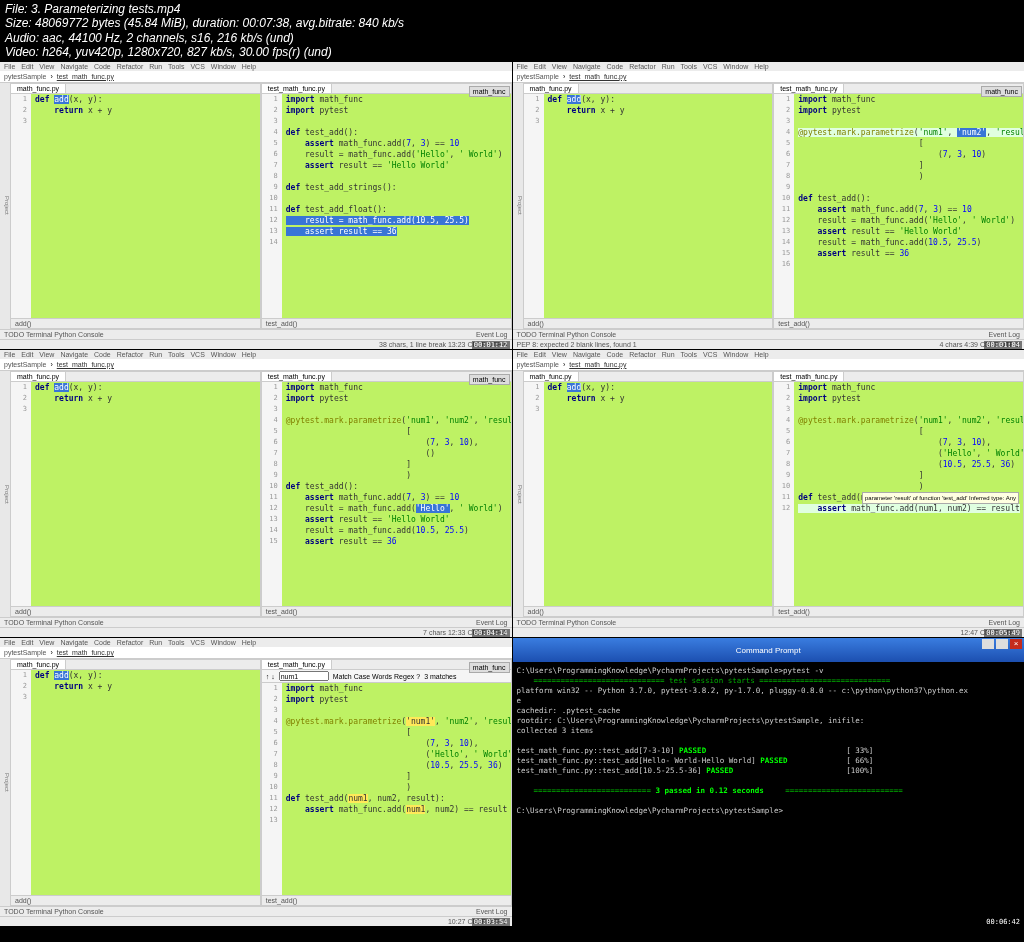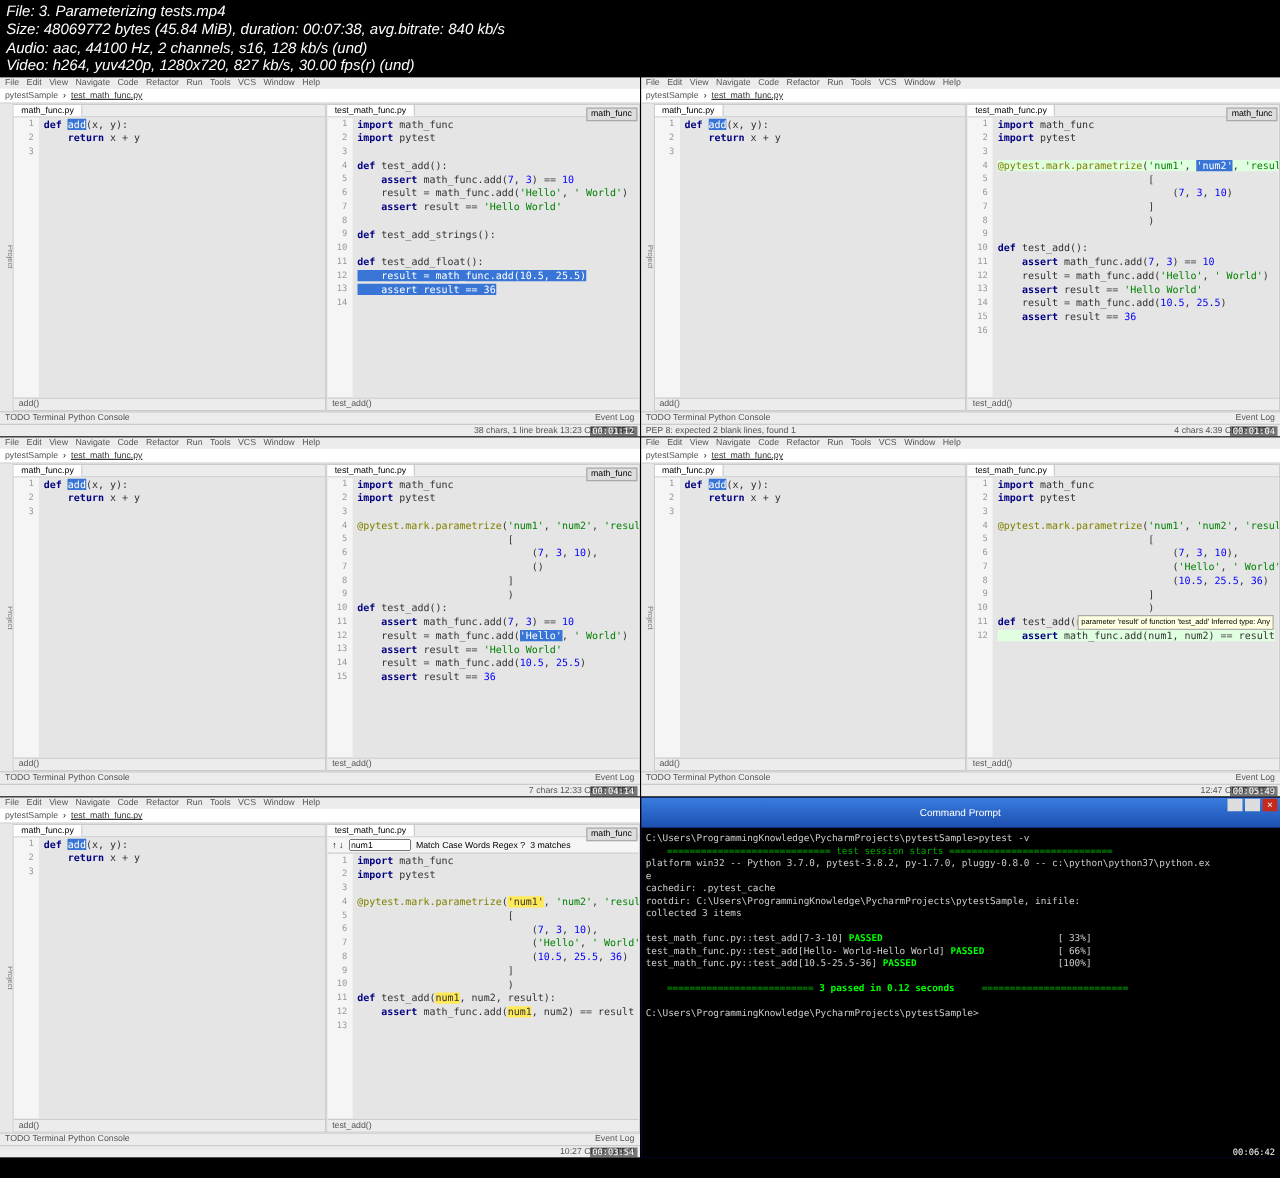--- a/index.html
+++ b/index.html
@@ -13,21 +13,21 @@
 .breadcrumb .crumb { color: #555; }
 .breadcrumb .active { text-decoration: underline; color: #333; }
 .tab-right { position: absolute; right: 2px; top: 24px; background: #ddd; font-size: 7px; padding: 1px 3px; border: 1px solid #aaa; }
 .editor-area { display: flex; flex: 1; min-height: 0; }
 .side-gutter { width: 10px; background: #e8e8e8; writing-mode: vertical-rl; font-size: 6px; text-align: center; color: #777; }
 .editor-col { flex: 1; display: flex; flex-direction: column; border: 1px solid #ccc; background: #fff; min-width: 0; }
 .tab-strip { background: #ececec; display: flex; font-size: 7px; border-bottom: 1px solid #ccc; }
 .tab { padding: 1px 6px; background: #fff; border-right: 1px solid #ccc; }
 .code-area { flex: 1; display: flex; overflow: hidden; font-family: 'Consolas', 'Monaco', monospace; font-size: 8px; line-height: 11px; }
 .gutter { width: 20px; background: #f5f5f5; color: #999; text-align: right; padding-right: 4px; font-size: 7px; }
-.code { flex: 1; background: #e5e5e5; color: #333; white-space: pre; padding-left: 4px; overflow: hidden; }
+.code { flex: 1; background: #bef264; color: #333; white-space: pre; padding-left: 4px; overflow: hidden; }
 .kw { color: #000080; font-weight: bold; }
 .str { color: #008000; }
 .num { color: #0000ff; }
 .dec { color: #808000; }
 .hl { background: #3875d6; color: #fff; }
 .hl-y { background: #ffe959; }
 .hl-g { background: #e0ffe0; }
 .footer { background: #ececec; border-top: 1px solid #ccc; font-size: 7px; display: flex; justify-content: space-between; padding: 1px 4px; color: #555; }
 .status { background: #ececec; border-top: 1px solid #ccc; font-size: 7px; display: flex; justify-content: space-between; padding: 1px 4px; color: #555; }
 .timestamp { position: absolute; bottom: 0; right: 2px; font-size: 7px; color: #fff; background: rgba(0,0,0,0.5); padding: 0 2px; font-family: monospace; }
@@ -41,21 +41,21 @@
 .t-sep { color: #0a0; margin-left: 17px; }
 .search-strip { background: #f5f5f5; border-bottom: 1px solid #ccc; padding: 1px 4px; font-size: 7px; display: flex; gap: 4px; align-items: center; }
 .search-strip input { font-size: 7px; width: 50px; height: 10px; }
 </style>
 </head>
 <body>
 
 <div class="metadata">
   <div>File: 3. Parameterizing tests.mp4</div>
   <div>Size: 48069772 bytes (45.84 MiB), duration: 00:07:38, avg.bitrate: 840 kb/s</div>
-  <div>Audio: aac, 44100 Hz, 2 channels, s16, 128 kb/s (und)</div>
+  <div>Audio: aac, 44100 Hz, 2 channels, s16, 216 kb/s (und)</div>
   <div>Video: h264, yuv420p, 1280x720, 827 kb/s, 30.00 fps(r) (und)</div>
 </div>
 
 <div class="grid">
 
   <div class="panel">
     <div class="menubar">
         <span>File</span>
         <span>Edit</span>
         <span>View</span>

